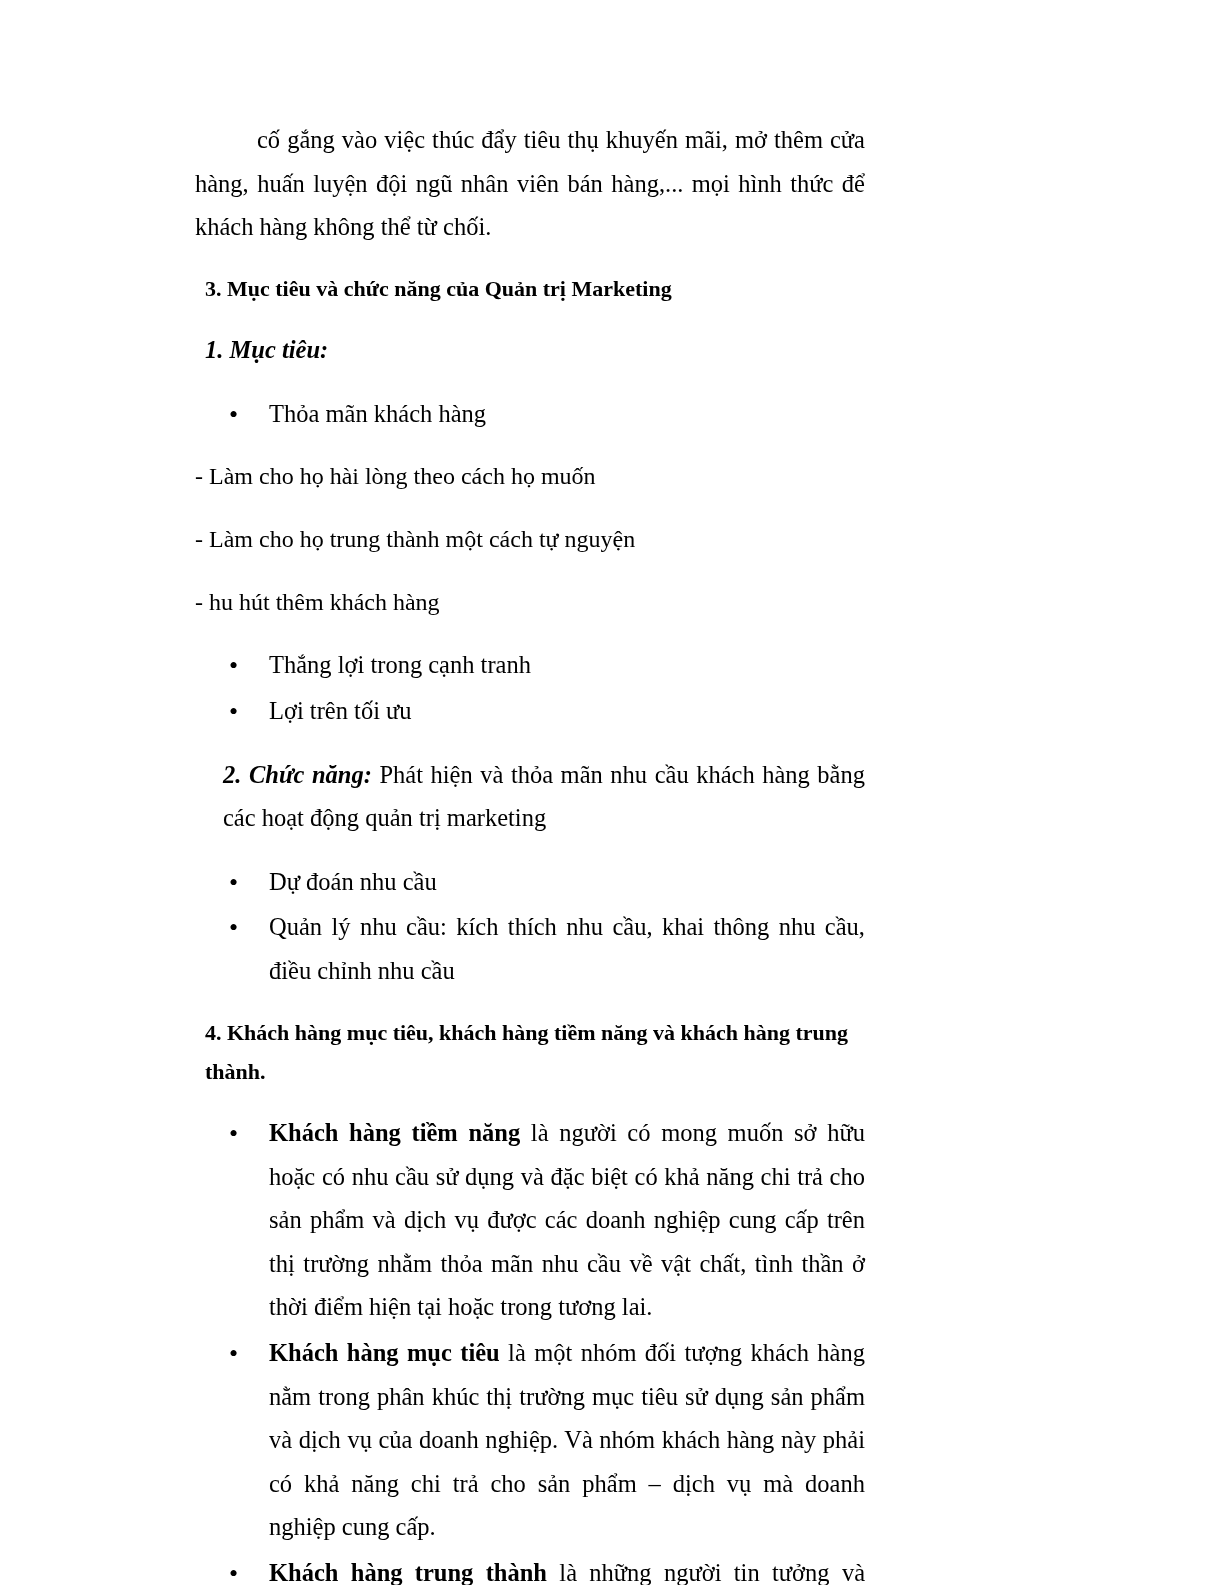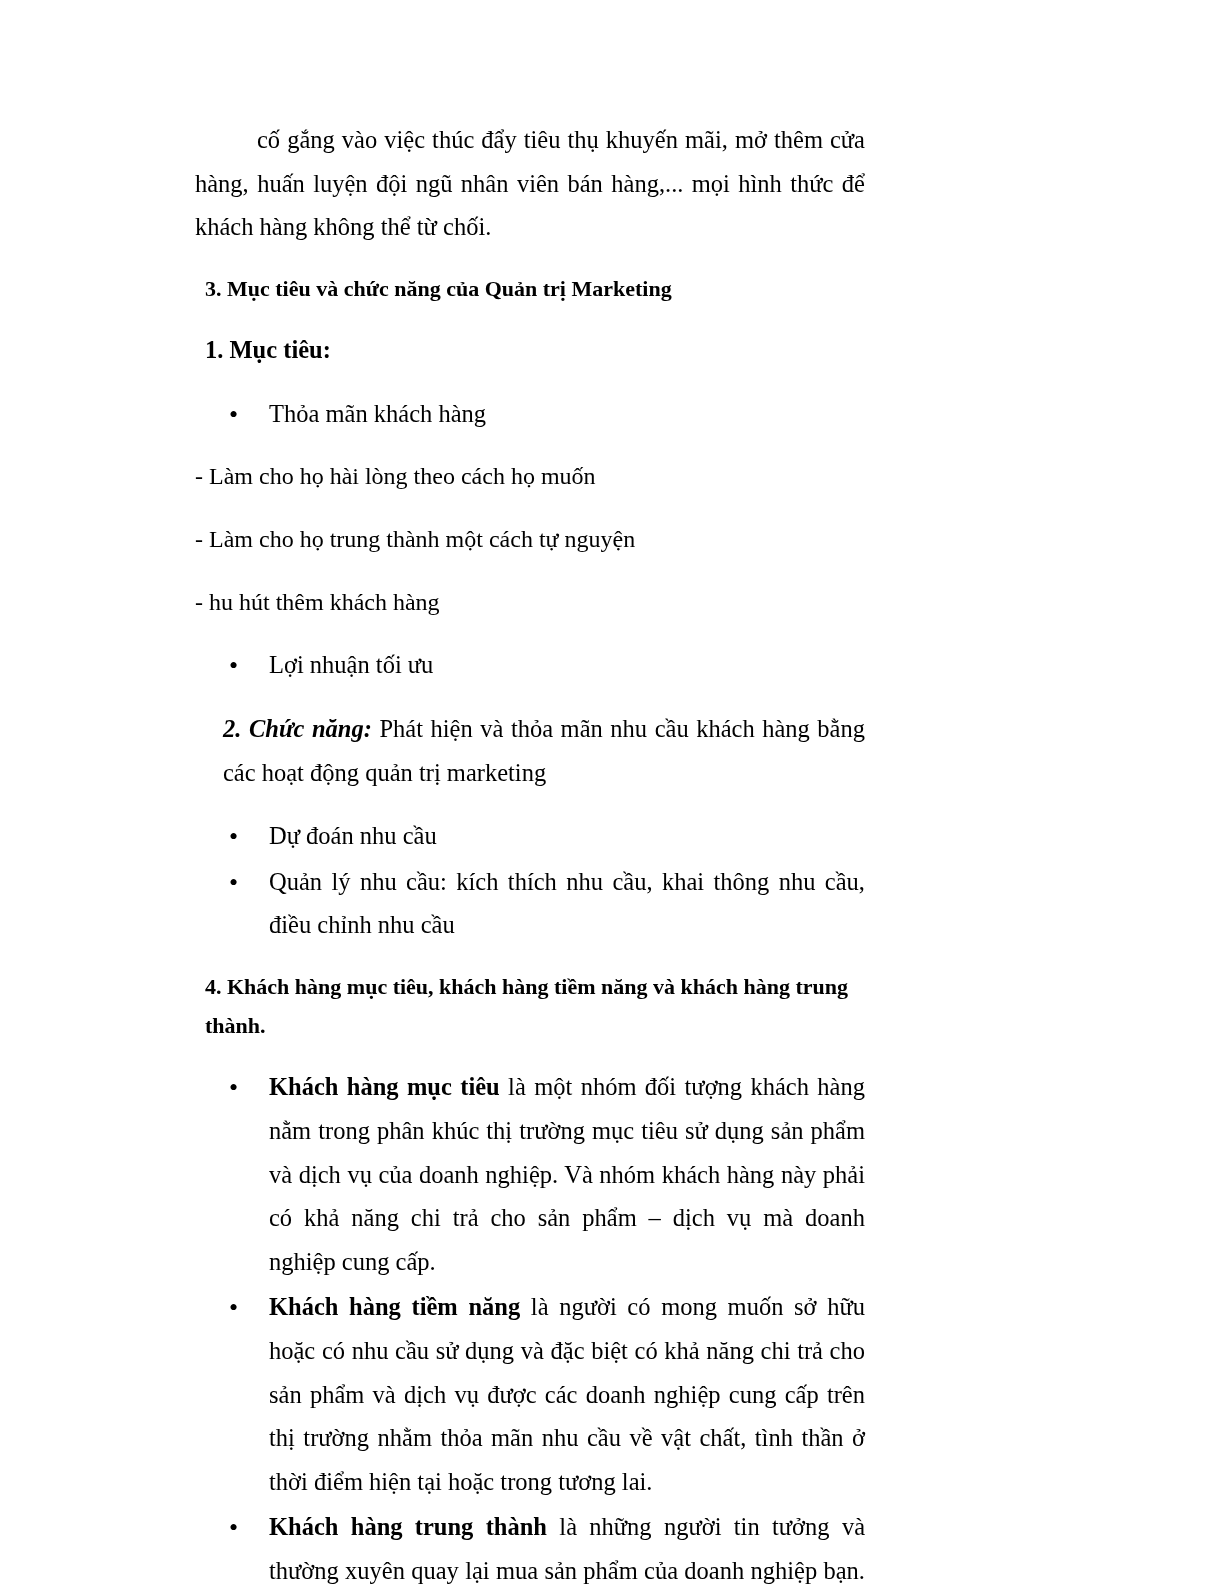--- a/index.html
+++ b/index.html
@@ -35,20 +35,21 @@
     font-size: 22px;
     line-height: 1.78;
     font-weight: bold;
     margin: 0 0 20px 0;
     padding-left: 10px;
   }
   .sub-heading {
     font-size: 24.5px;
     line-height: 1.78;
     font-weight: bold;
+    font-style: italic;
     margin: 0 0 20px 0;
     padding-left: 10px;
   }
   .plain {
     font-size: 24px;
     line-height: 1.78;
     margin: 0 0 20px 0;
   }
   ul.bullets {
     list-style: none;
@@ -101,31 +102,32 @@
 
   <ul class="bullets">
     <li>Thỏa mãn khách hàng</li>
   </ul>
 
   <p class="plain">- Làm cho họ hài lòng theo cách họ muốn</p>
   <p class="plain">- Làm cho họ trung thành một cách tự nguyện</p>
   <p class="plain">- hu hút thêm khách hàng</p>
 
   <ul class="bullets">
-    <li>Lợi nhuận tối ưu</li>
+    <li>Thắng lợi trong cạnh tranh</li>
+    <li>Lợi trên tối ưu</li>
   </ul>
 
   <p class="para justified-block"><span class="mix-head">2. Chức năng:</span><span> Phát hiện và thỏa mãn nhu cầu khách hàng bằng các hoạt động quản trị marketing</span></p>
 
   <ul class="bullets">
     <li>Dự đoán nhu cầu</li>
     <li>Quản lý nhu cầu: kích thích nhu cầu, khai thông nhu cầu, điều chỉnh nhu cầu</li>
   </ul>
 
   <p class="heading">4. Khách hàng mục tiêu, khách hàng tiềm năng và khách hàng trung thành.</p>
 
   <ul class="bullets">
+    <li class="wide"><span class="b">Khách hàng tiềm năng</span><span> là người có mong muốn sở hữu hoặc có nhu cầu sử dụng và đặc biệt có khả năng chi trả cho sản phẩm và dịch vụ được các doanh nghiệp cung cấp trên thị trường nhằm thỏa mãn nhu cầu về vật chất, tình thần ở thời điểm hiện tại hoặc trong tương lai.</span></li>
     <li class="wide"><span class="b">Khách hàng mục tiêu</span><span> là một nhóm đối tượng khách hàng nằm trong phân khúc thị trường mục tiêu sử dụng sản phẩm và dịch vụ của doanh nghiệp. Và nhóm khách hàng này phải có khả năng chi trả cho sản phẩm – dịch vụ mà doanh nghiệp cung cấp.</span></li>
-    <li class="wide"><span class="b">Khách hàng tiềm năng</span><span> là người có mong muốn sở hữu hoặc có nhu cầu sử dụng và đặc biệt có khả năng chi trả cho sản phẩm và dịch vụ được các doanh nghiệp cung cấp trên thị trường nhằm thỏa mãn nhu cầu về vật chất, tình thần ở thời điểm hiện tại hoặc trong tương lai.</span></li>
     <li class="wide"><span class="b">Khách hàng trung thành</span><span> là những người tin tưởng và thường xuyên quay lại mua sản phẩm của doanh nghiệp bạn. </span><span class="b">Ví dụ</span><span> như trong kinh doanh nhà hàng,</span></li>
   </ul>
 
 </div>
 
 </body></html>

